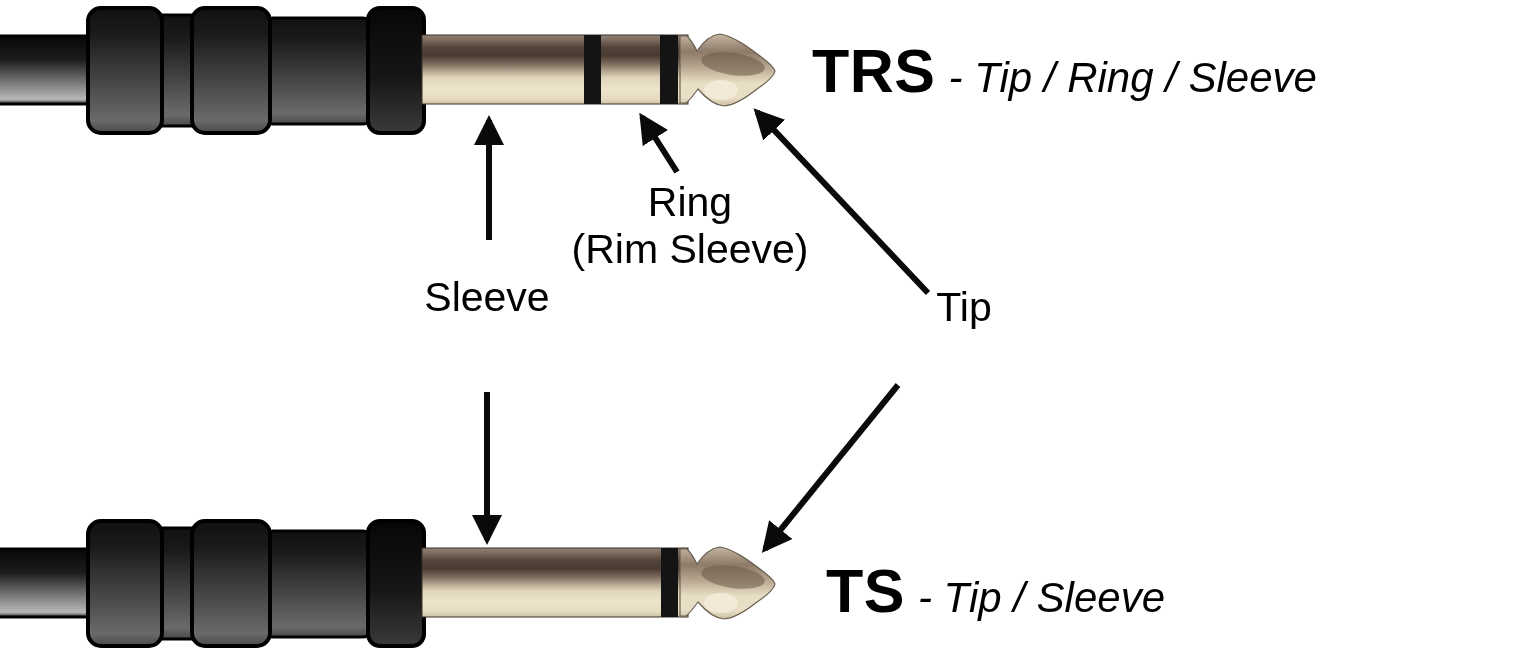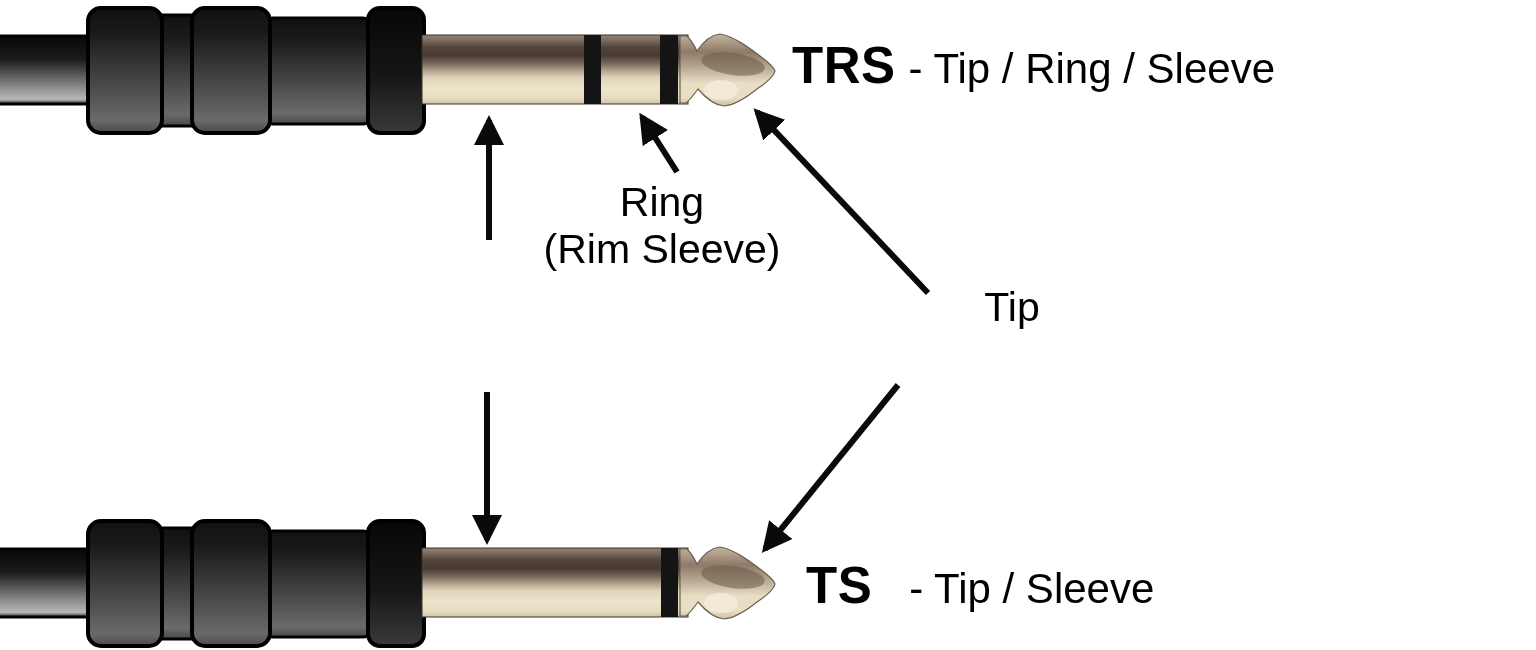--- a/index.html
+++ b/index.html
@@ -30,27 +30,29 @@
     white-space: nowrap;
   }
   .heading {
     position: absolute;
     display: flex;
     align-items: baseline;
     white-space: nowrap;
     color: #000000;
   }
   .heading .abbr {
-    font-size: 51px;
+    font-size: 61px;
     font-weight: 700;
     letter-spacing: 0.5px;
+    margin-left: 20px;
   }
   .heading .desc {
     font-size: 42px;
     margin-left: 13px;
+    font-style: italic;
   }
 </style>
 </head>
 <body>
 
 <div id="canvas">
 
   <svg id="plug-svg" width="1536" height="650" viewBox="0 0 1536 650">
     <defs>
       <linearGradient id="cableGrad" x1="0" y1="0" x2="0" y2="1">
@@ -141,30 +143,31 @@
       <line x1="928" y1="293" x2="757" y2="112" marker-end="url(#ah)" stroke="#0a0a0a"></line>
       <line x1="898" y1="385" x2="765" y2="549" marker-end="url(#ah)" stroke="#0a0a0a"></line>
     </g>
   </svg>
 
   <div class="heading" style="left:792px; top:36px;">
     <span class="abbr">TRS</span>
     <span class="desc">- Tip / Ring / Sleeve</span>
   </div>
 
-  <div class="heading" style="left:806px; top:556px;gap:24px;">
+  <div class="heading" style="left:806px; top:556px;">
     <span class="abbr">TS</span>
     <span class="desc">- Tip / Sleeve</span>
   </div>
 
-  <div class="center-label" style="left:662px; top:179px;">
+  <div class="center-label" style="left:690px; top:179px;">
     <div>Ring</div>
     <div>(Rim Sleeve)</div>
   </div>
 
   <div class="center-label" style="left:487px; top:274px;">
+    <div>Sleeve</div>
   </div>
 
-  <div class="center-label" style="left:964px; top:284px;margin-left:48px;">
+  <div class="center-label" style="left:964px; top:284px;">
     <div>Tip</div>
   </div>
 
 </div>
 
 </body></html>

